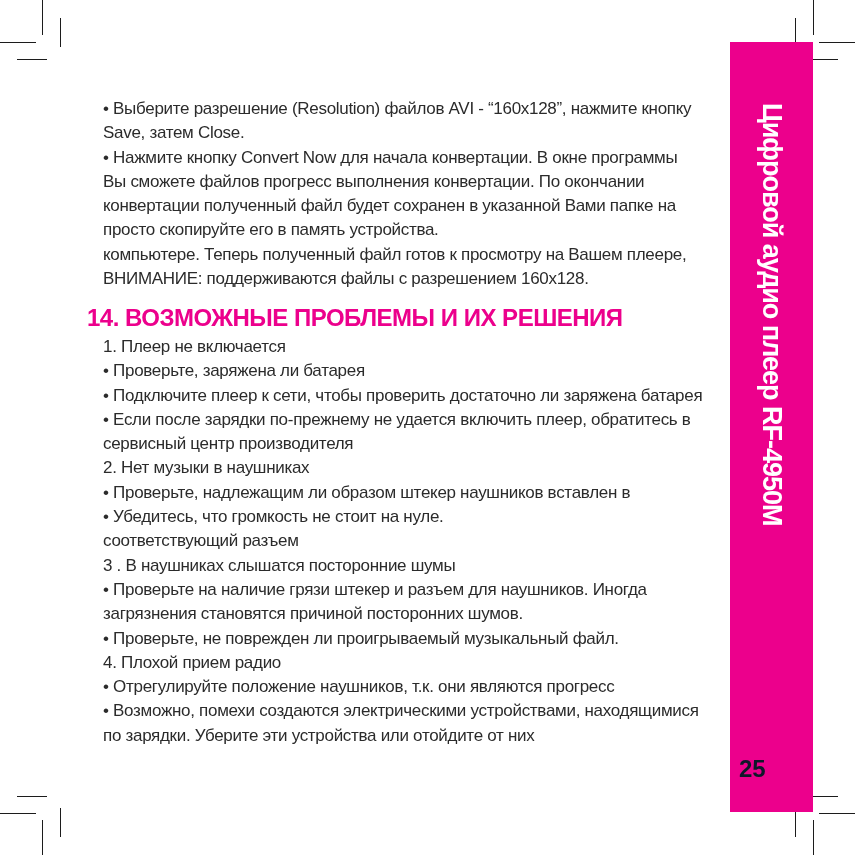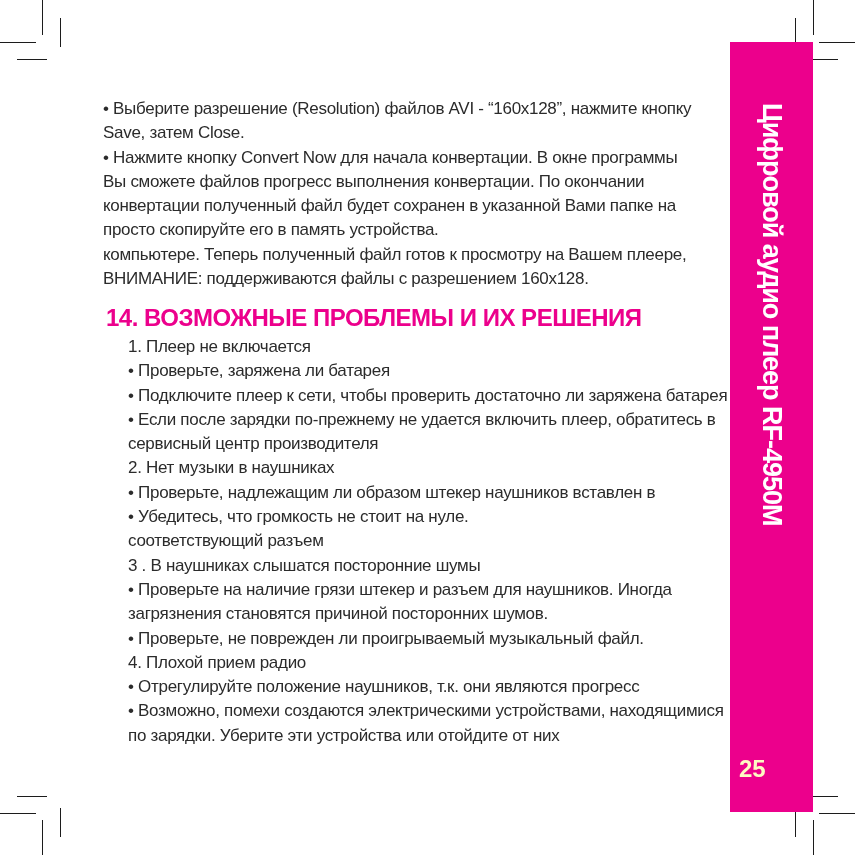--- a/index.html
+++ b/index.html
@@ -43,25 +43,25 @@
     position:absolute;
     left:103px;
     width:620px;
     font-size:17px;
     line-height:24.3px;
     letter-spacing:-0.3px;
   }
   .text-block .line{white-space:nowrap;}
   .text-block .line.bold{font-weight:normal;}
   #intro-block{top:97px;}
-  #troubleshooting-block{top:335px;margin-left:25px;}
+  #troubleshooting-block{top:335px;}
 
   .section-heading{
     position:absolute;
-    left:106px;
+    left:87px;
     top:303px;
     font-size:24px;
     font-weight:bold;
     letter-spacing:-0.5px;
     line-height:30px;
     white-space:nowrap;
   }
 
   
   .sidebar{
@@ -79,21 +79,21 @@
     color:#ffffff;
     font-weight:bold;
     font-size:27px;
     letter-spacing:-1px;
     white-space:nowrap;
   }
   .page-number{
     position:absolute;
     left:9px;
     top:713px;
-    color:#fef9c3;
+    color:#0f172a;
     font-weight:bold;
     font-size:24px;
   }
 </style>
 </head>
 <body>
 
 <div class="crop v tl-v1"></div>
 <div class="crop h tl-h1"></div>
 <div class="crop v inner tl-v2"></div>

